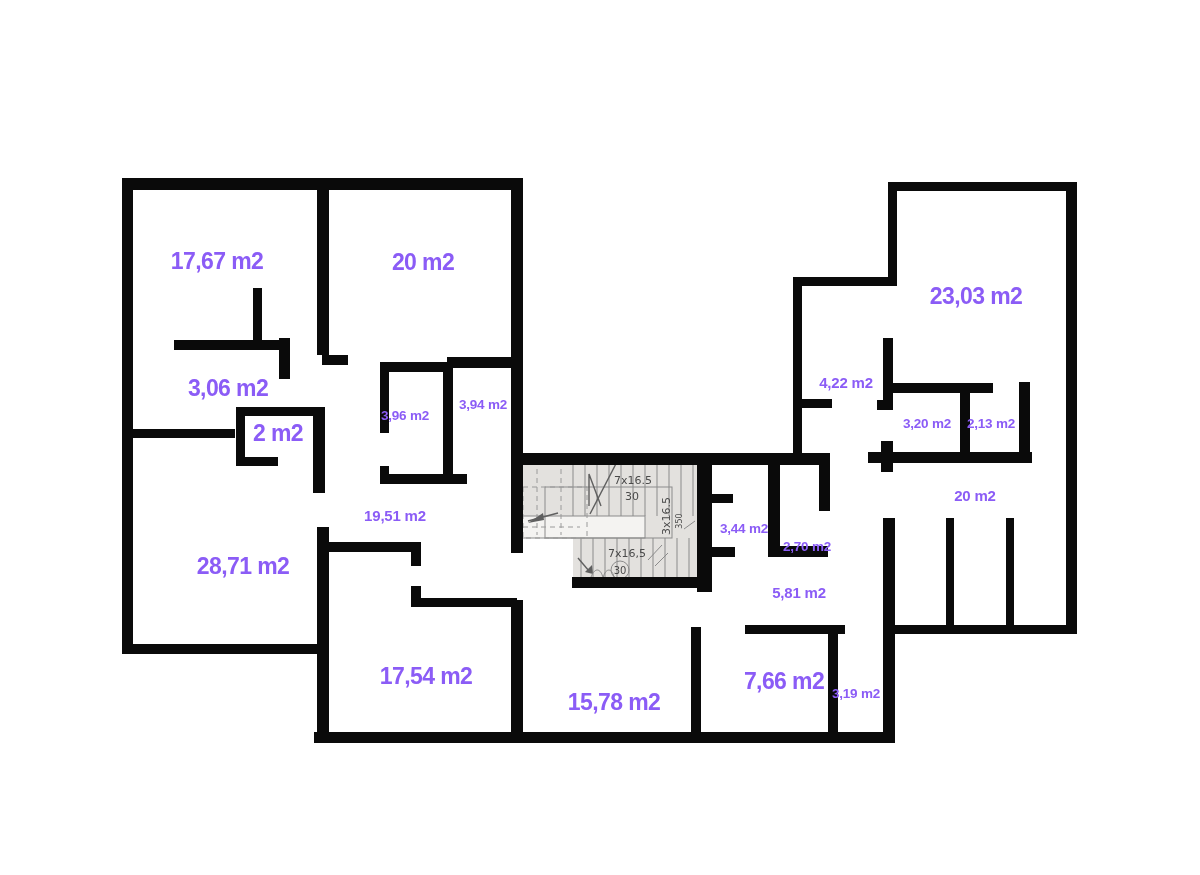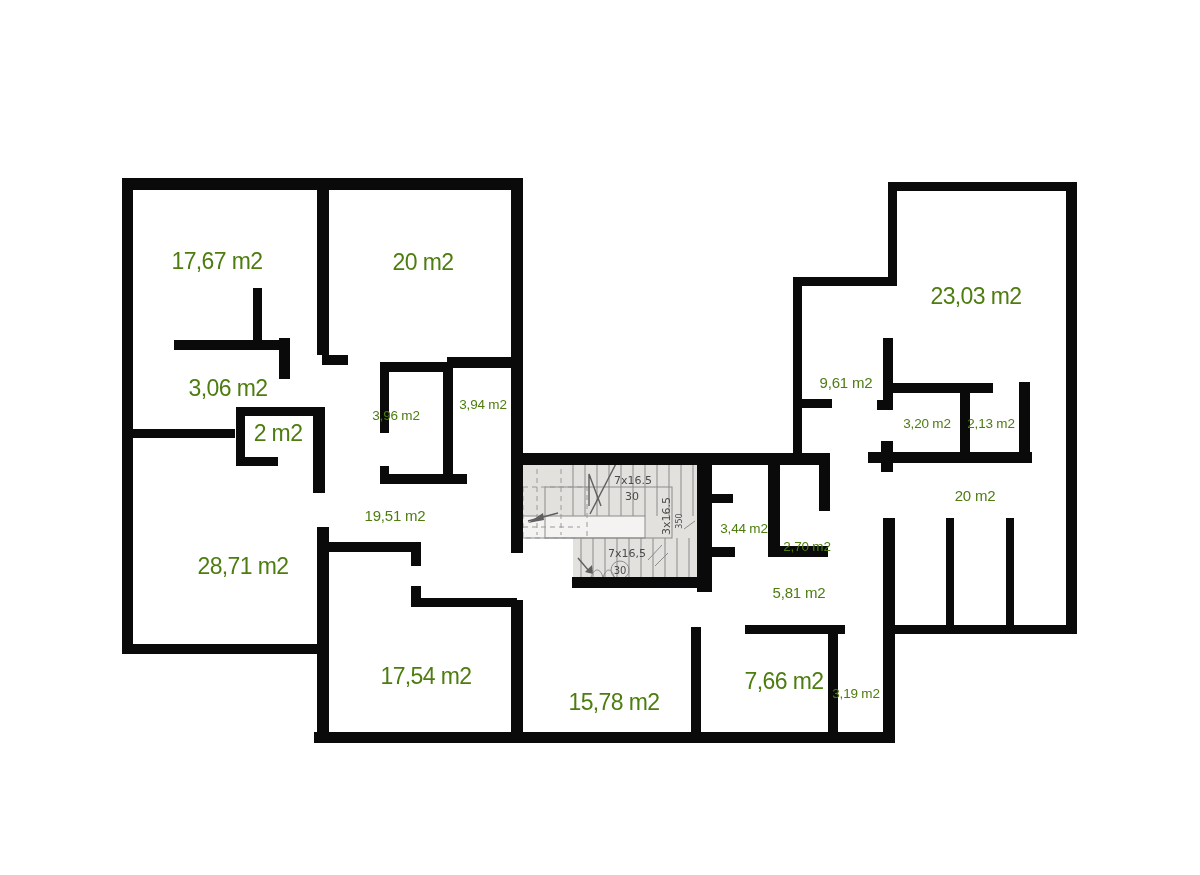--- a/index.html
+++ b/index.html
@@ -7,21 +7,21 @@
   .plan{position:relative;width:1200px;height:875px;background:#ffffff;
         font-family:"Liberation Sans",sans-serif;}
   .plan svg{position:absolute;left:0;top:0;}
   .w{fill:#0a0a0a;}
   .stair-fill{fill:#e3e1de;}
   .stair-line{stroke:#8b8b8b;stroke-width:1;fill:none;}
   .stair-line-dk{stroke:#5f5f5f;stroke-width:1.4;fill:none;}
   .stair-dash{stroke:#9a9a9a;stroke-width:1;fill:none;stroke-dasharray:5 4;}
   .stair-text{font-family:"DejaVu Sans",sans-serif;fill:#4a4a4a;}
   .room-label{position:absolute;transform:translate(-50%,-50%);
-              font-weight:400;color:#4d7c0f;white-space:nowrap;}
+              font-weight:700;color:#8b5cf6;white-space:nowrap;}
   .lg{font-size:23px;letter-spacing:-0.6px;}
   .md{font-size:15px;letter-spacing:-0.2px;}
   .sm{font-size:13.5px;letter-spacing:-0.2px;}
 </style>
 </head>
 <body>
 
 <div class="plan">
 
   <svg width="1200" height="875" viewBox="0 0 1200 875">
@@ -129,30 +129,30 @@
       <rect class="w" x="868" y="452" width="164" height="11"></rect>
       <rect class="w" x="946" y="518" width="8" height="110"></rect>
       <rect class="w" x="1006" y="518" width="8" height="110"></rect>
     </g>
   </svg>
 
   <div class="room-label lg" style="left:217px;top:261px">17,67 m2</div>
   <div class="room-label lg" style="left:423px;top:262px">20 m2</div>
   <div class="room-label lg" style="left:228px;top:388px">3,06 m2</div>
   <div class="room-label lg" style="left:278px;top:433px">2 m2</div>
-  <div class="room-label sm" style="left:396px;top:415px">3,96 m2</div>
+  <div class="room-label sm" style="left:405px;top:415px">3,96 m2</div>
   <div class="room-label sm" style="left:483px;top:404px">3,94 m2</div>
   <div class="room-label md" style="left:395px;top:515px">19,51 m2</div>
   <div class="room-label lg" style="left:243px;top:566px">28,71 m2</div>
   <div class="room-label lg" style="left:426px;top:676px">17,54 m2</div>
   <div class="room-label lg" style="left:614px;top:702px">15,78 m2</div>
   <div class="room-label sm" style="left:744px;top:528px">3,44 m2</div>
   <div class="room-label sm" style="left:807px;top:546px">2,70 m2</div>
   <div class="room-label md" style="left:799px;top:592px">5,81 m2</div>
   <div class="room-label lg" style="left:784px;top:681px">7,66 m2</div>
   <div class="room-label sm" style="left:856px;top:693px">3,19 m2</div>
   <div class="room-label lg" style="left:976px;top:296px">23,03 m2</div>
-  <div class="room-label md" style="left:846px;top:382px">9,61 m2</div>
+  <div class="room-label md" style="left:846px;top:382px">4,22 m2</div>
   <div class="room-label sm" style="left:927px;top:423px">3,20 m2</div>
   <div class="room-label sm" style="left:991px;top:423px">2,13 m2</div>
   <div class="room-label md" style="left:975px;top:495px">20 m2</div>
 
 </div>
 
 </body></html>

